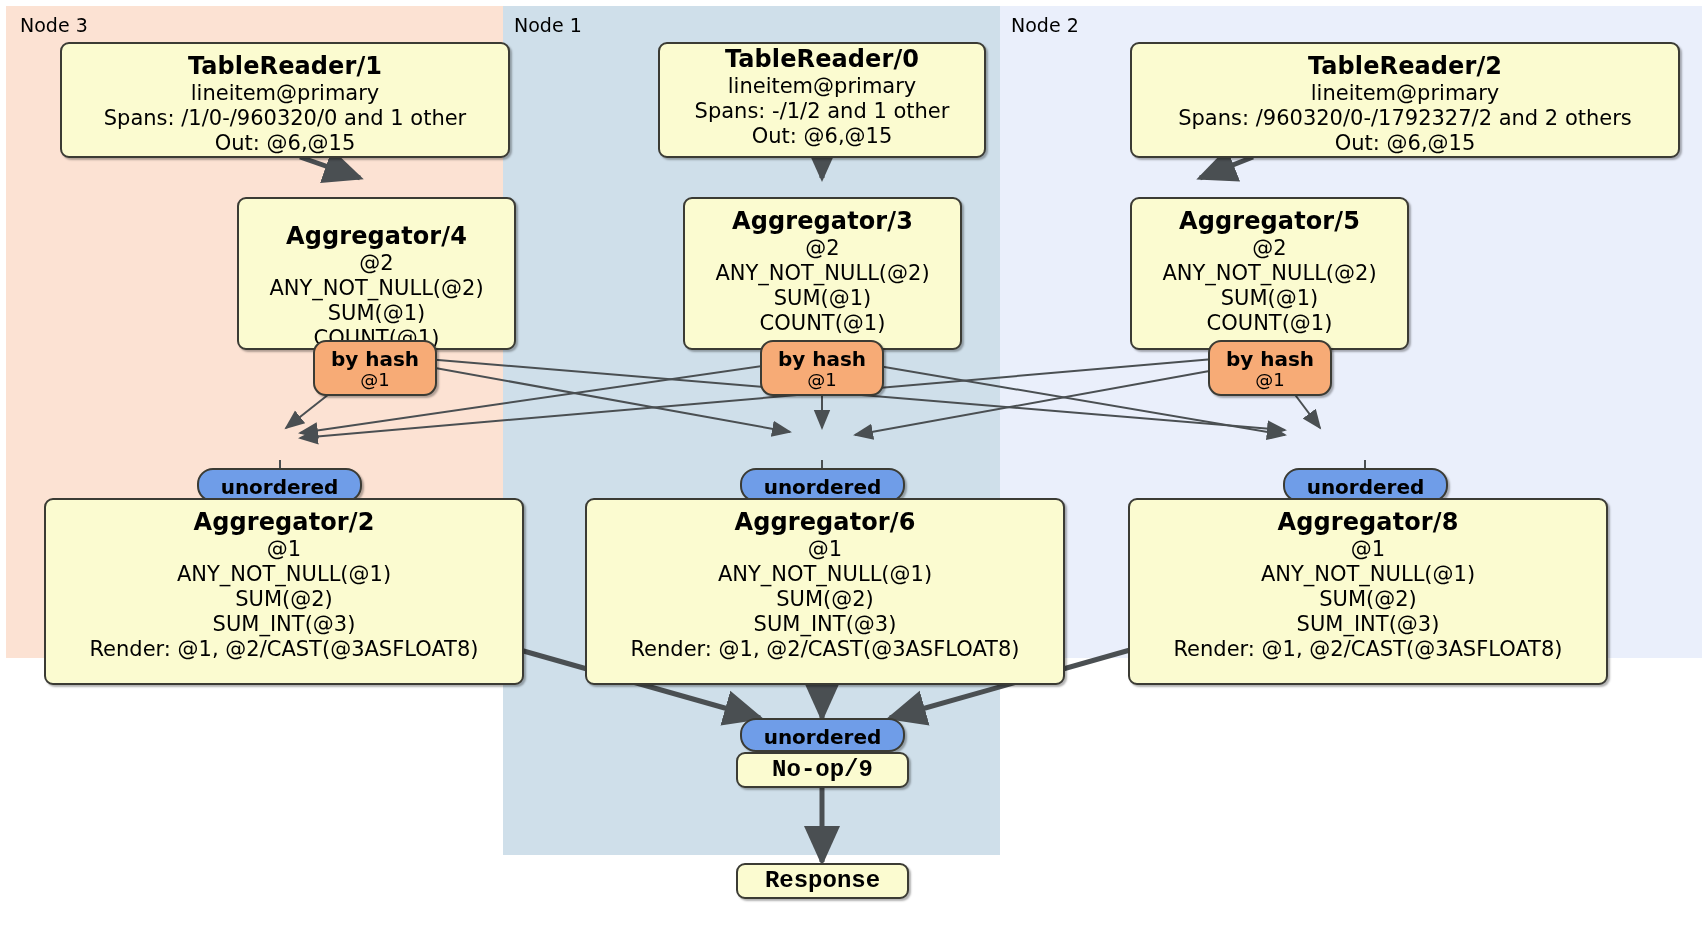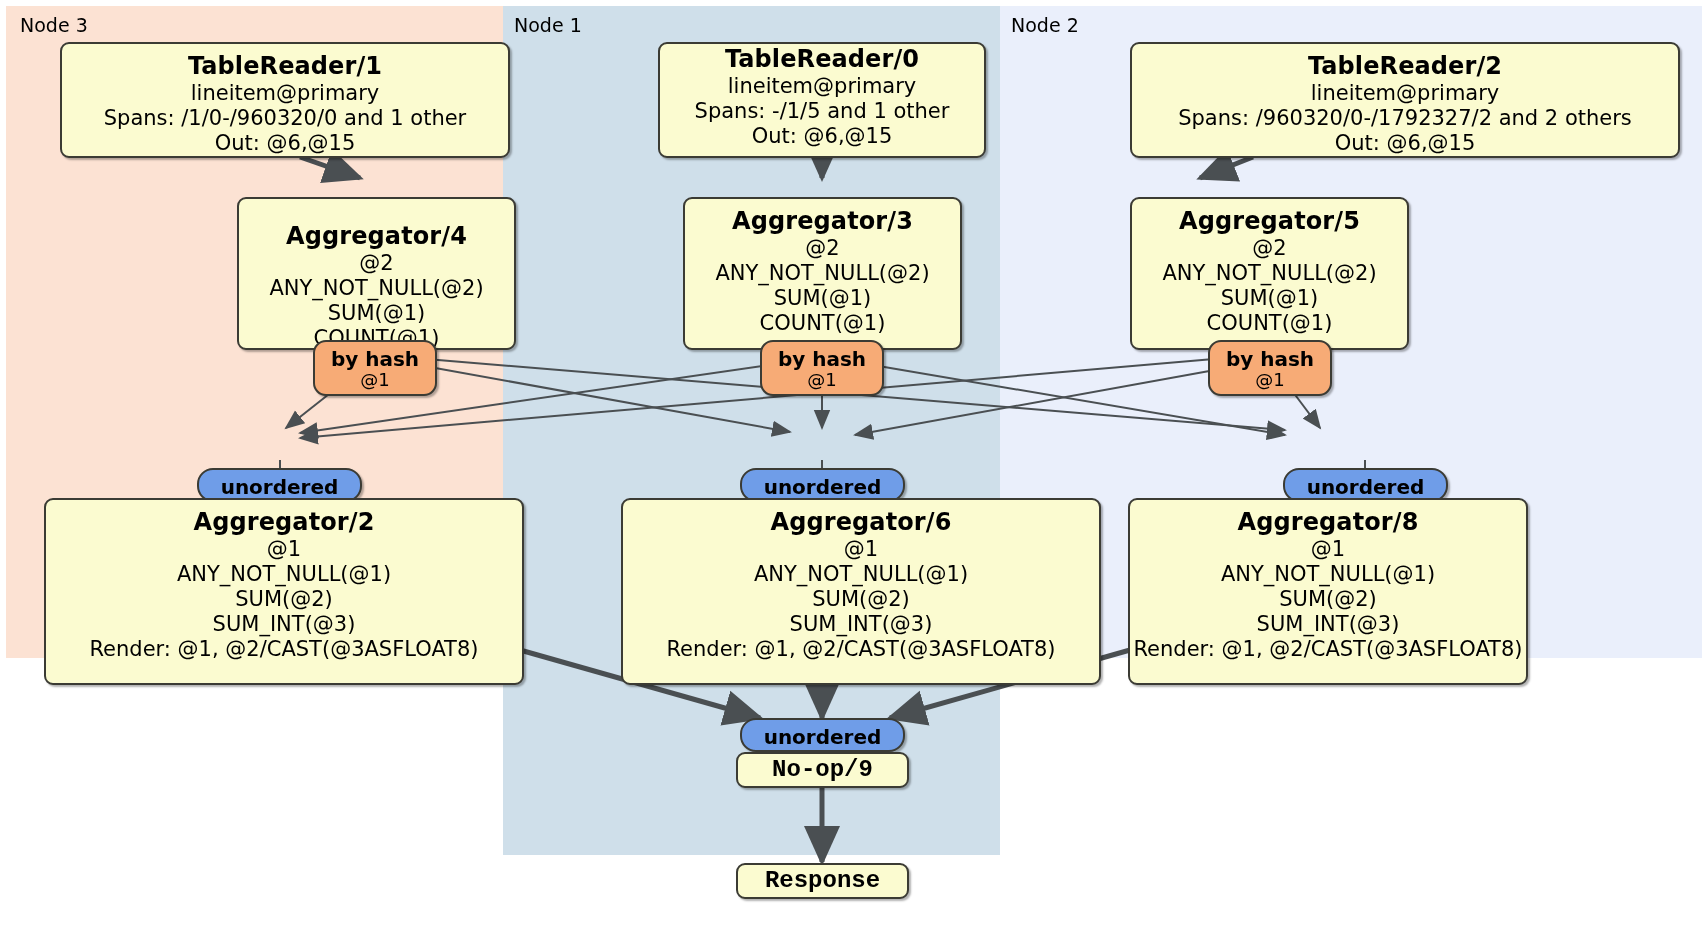--- a/index.html
+++ b/index.html
@@ -86,21 +86,21 @@
   <div class="box" style="left:60px;top:42px;width:450px;height:116px;padding-top:9px;">
     <div class="ttl">TableReader/1</div>
     <div class="ln">lineitem@primary</div>
     <div class="ln">Spans: /1/0-/960320/0 and 1 other</div>
     <div class="ln">Out: @6,@15</div>
   </div>
 
   <div class="box" style="left:658px;top:42px;width:328px;height:116px;padding-top:2px;">
     <div class="ttl">TableReader/0</div>
     <div class="ln">lineitem@primary</div>
-    <div class="ln">Spans: -/1/5 and 1 other</div>
+    <div class="ln">Spans: -/1/2 and 1 other</div>
     <div class="ln">Out: @6,@15</div>
   </div>
 
   <div class="box" style="left:1130px;top:42px;width:550px;height:116px;padding-top:9px;">
     <div class="ttl">TableReader/2</div>
     <div class="ln">lineitem@primary</div>
     <div class="ln">Spans: /960320/0-/1792327/2 and 2 others</div>
     <div class="ln">Out: @6,@15</div>
   </div>
 
@@ -153,30 +153,30 @@
 
   <div class="box" style="left:44px;top:498px;width:480px;height:187px;padding-top:9px;">
     <div class="ttl">Aggregator/2</div>
     <div class="ln">@1</div>
     <div class="ln">ANY_NOT_NULL(@1)</div>
     <div class="ln">SUM(@2)</div>
     <div class="ln">SUM_INT(@3)</div>
     <div class="ln">Render: @1, @2/CAST(@3ASFLOAT8)</div>
   </div>
 
-  <div class="box" style="left:585px;top:498px;width:480px;height:187px;padding-top:9px;margin-left:36px;">
+  <div class="box" style="left:585px;top:498px;width:480px;height:187px;padding-top:9px;">
     <div class="ttl">Aggregator/6</div>
     <div class="ln">@1</div>
     <div class="ln">ANY_NOT_NULL(@1)</div>
     <div class="ln">SUM(@2)</div>
     <div class="ln">SUM_INT(@3)</div>
     <div class="ln">Render: @1, @2/CAST(@3ASFLOAT8)</div>
   </div>
 
-  <div class="box" style="left:1128px;top:498px;width:400px;height:187px;padding-top:9px;">
+  <div class="box" style="left:1128px;top:498px;width:480px;height:187px;padding-top:9px;">
     <div class="ttl">Aggregator/8</div>
     <div class="ln">@1</div>
     <div class="ln">ANY_NOT_NULL(@1)</div>
     <div class="ln">SUM(@2)</div>
     <div class="ln">SUM_INT(@3)</div>
     <div class="ln">Render: @1, @2/CAST(@3ASFLOAT8)</div>
   </div>
 
   <div class="pill ord" style="left:740px;top:718px;width:165px;height:34px;padding-top:7px;">
     <div class="t1">unordered</div>

